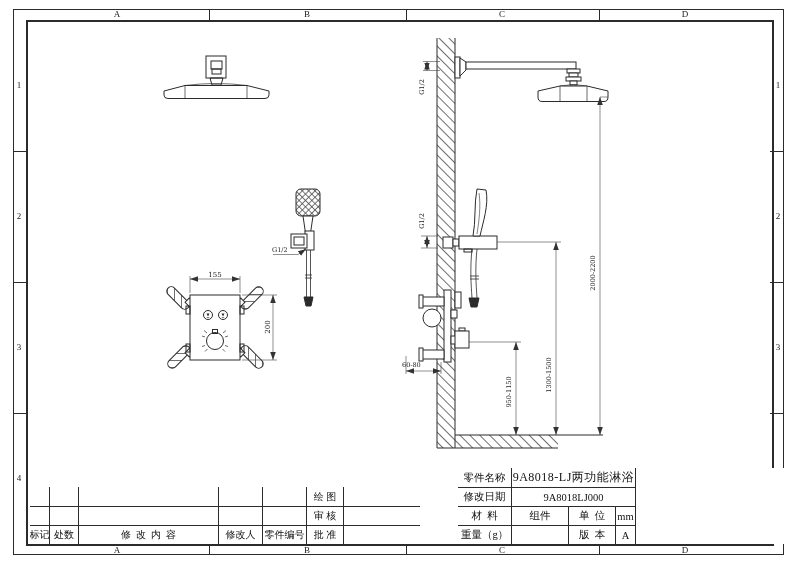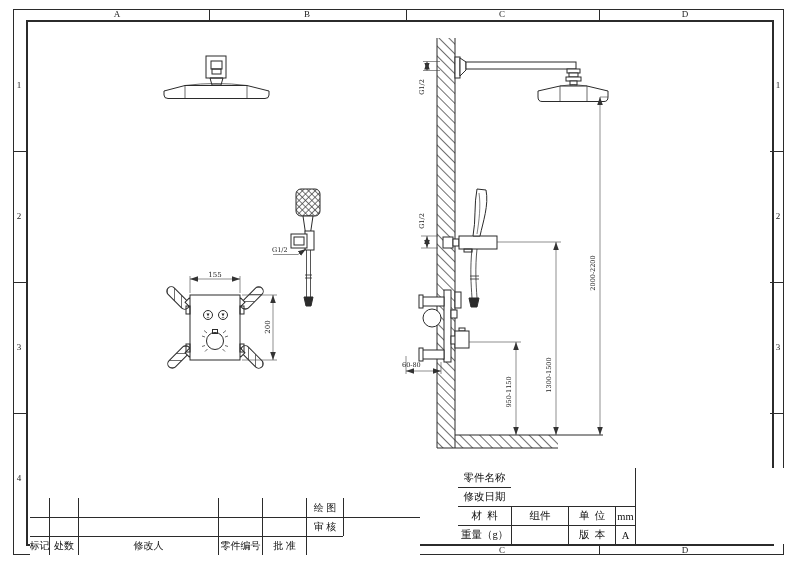--- a/index.html
+++ b/index.html
@@ -17,21 +17,21 @@
         width:14px;height:11px;line-height:11px;text-align:center;}
   
   .tbl{display:grid;font-size:10px;color:#111;background:#fff;}
   .tbl .c{border-left:1px solid #2b2b2b;border-top:1px solid #2b2b2b;
           display:flex;align-items:center;justify-content:center;
           white-space:pre;overflow:hidden;}
   .tbl .c.nl{border-left:none;}
   .tbl .c.nt{border-top:none;}
   .rev{left:30px;top:487px;width:390px;height:57px;
        grid-template-columns:19px 29px 140px 44px 44px 37px 1fr;
-       grid-template-rows:19px 19px 19px;margin-top:11px;}
+       grid-template-rows:19px 19px 19px;}
   .ttl{left:420px;top:468px;width:352px;height:76px;
        grid-template-columns:53px 57px 47px 20px 1fr;
        grid-template-rows:19px 19px 19px 19px;font-size:10.5px;margin-left:38px;}
   .ttl .big{font-size:12px;letter-spacing:.5px;}
   svg text{font-family:"DejaVu Serif","Liberation Serif",serif;fill:#222;}
 </style>
 </head>
 <body>
 
 <div class="abs outer-border"></div>
@@ -295,31 +295,34 @@
   <div class="c nl"></div>
   <div class="c"></div>
   <div class="c"></div>
   <div class="c"></div>
   <div class="c"></div>
   <div class="c">审 核</div>
   <div class="c"></div>
 
   <div class="c nl">标记</div>
   <div class="c">处数</div>
+  <div class="c">修  改  内  容</div>
   <div class="c">修改人</div>
   <div class="c">零件编号</div>
   <div class="c">批 准</div>
   <div class="c"></div>
 </div>
 
 <div class="abs tbl ttl">
   <div class="c nl nt">零件名称</div>
+  <div class="c nt big" style="grid-column:2/5">9A8018-LJ两功能淋浴</div>
   <div class="c nt" style="grid-column:5;grid-row:1/5"></div>
 
   <div class="c nl" style="grid-row:2">修改日期</div>
+  <div class="c" style="grid-column:2/5;grid-row:2">9A8018LJ000</div>
 
   <div class="c nl" style="grid-row:3">材  料</div>
   <div class="c" style="grid-row:3">组件</div>
   <div class="c" style="grid-row:3">单  位</div>
   <div class="c" style="grid-row:3">mm</div>
 
   <div class="c nl" style="grid-row:4">重量（g）</div>
   <div class="c" style="grid-row:4"></div>
   <div class="c" style="grid-row:4">版  本</div>
   <div class="c" style="grid-row:4">A</div>

